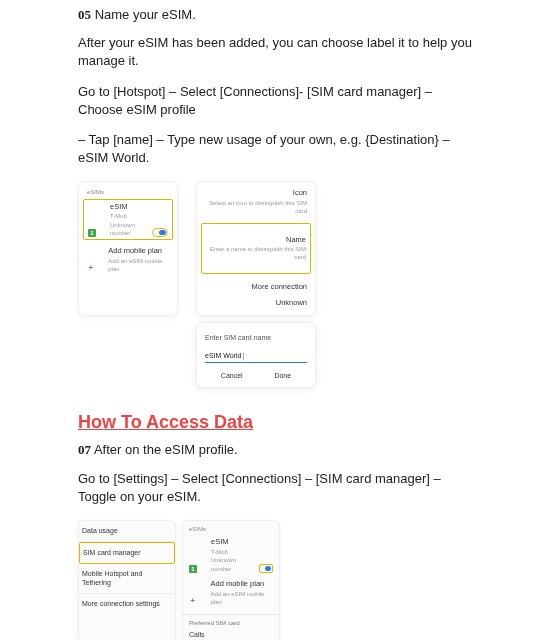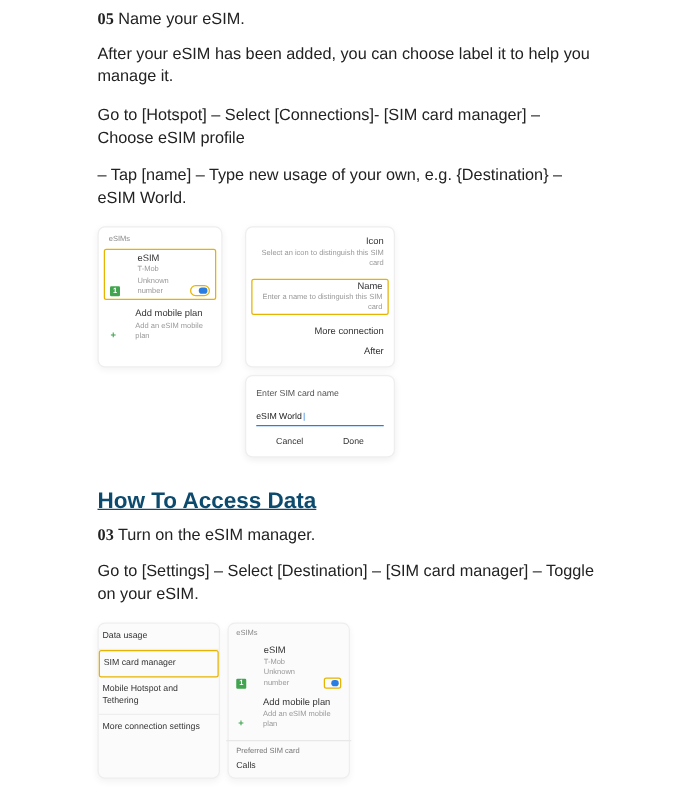--- a/index.html
+++ b/index.html
@@ -16,21 +16,21 @@
     .step-line { margin: 6px 0 10px 0; }
     .step-num { font-weight: 700; font-family: Liberation Serif, serif; }
     p { margin: 0 0 12px 0; }
     .block { margin-top: 10px; }
 
     h2 {
       margin: 22px 0 0 0;
       font-size: 18px;
       font-weight: 700;
       text-decoration: underline;
-      color: #0c4a6e;
+      color: #ef4444;
     }
 
     
     .phone {
       display: flex;
       flex-direction: column;
       gap: 6px;
       margin: 14px 0 10px 0;
       font-size: 7.5px;
       color: #333;
@@ -139,49 +139,49 @@
           <div>Add mobile plan</div>
           <div class="tiny">Add an eSIM mobile plan</div>
         </div>
       </div>
     </div>
 
     <div class="panel right">
       <div>Icon</div>
       <div class="tiny">Select an icon to distinguish this SIM card</div>
       <div style="height:5px"></div>
-      <div class="sel" style="padding:0 4px">
+      <div class="sel" style="padding:11px 4px">
         <div>Name</div>
         <div class="tiny">Enter a name to distinguish this SIM card</div>
       </div>
       <div style="height:6px"></div>
       <div>More connection</div>
       <div style="height:6px"></div>
-      <div>After</div>
+      <div>Unknown</div>
     </div>
   </div>
 
   <div class="dialog">
     <div style="font-size:7px; color:#555; margin-bottom:6px;">Enter SIM card name</div>
     <div class="field cursor">eSIM World</div>
     <div class="small-btns">
       <span>Cancel</span>
       <span>Done</span>
     </div>
   </div>
 </div>
 
 <h2>How To Access Data</h2>
 
 <div class="step-line">
-  <span class="step-num">03</span>
-  <span>Turn on the eSIM manager.</span>
-</div>
-
-<p class="block">Go to [Settings] – Select [Destination] – [SIM card manager] – Toggle on your eSIM.</p>
+  <span class="step-num">07</span>
+  <span>After on the eSIM profile.</span>
+</div>
+
+<p class="block">Go to [Settings] – Select [Connections] – [SIM card manager] – Toggle on your eSIM.</p>
 
 <div class="phone">
   <div class="row1" style="gap:6px;">
     <div class="left2 panel" style="padding:0;">
       <div class="itm">Data usage</div>
       <div class="itm sel2">SIM card manager</div>
       <div class="itm">Mobile Hotspot and Tethering</div>
       <div class="itm">More connection settings</div>
     </div>
 

